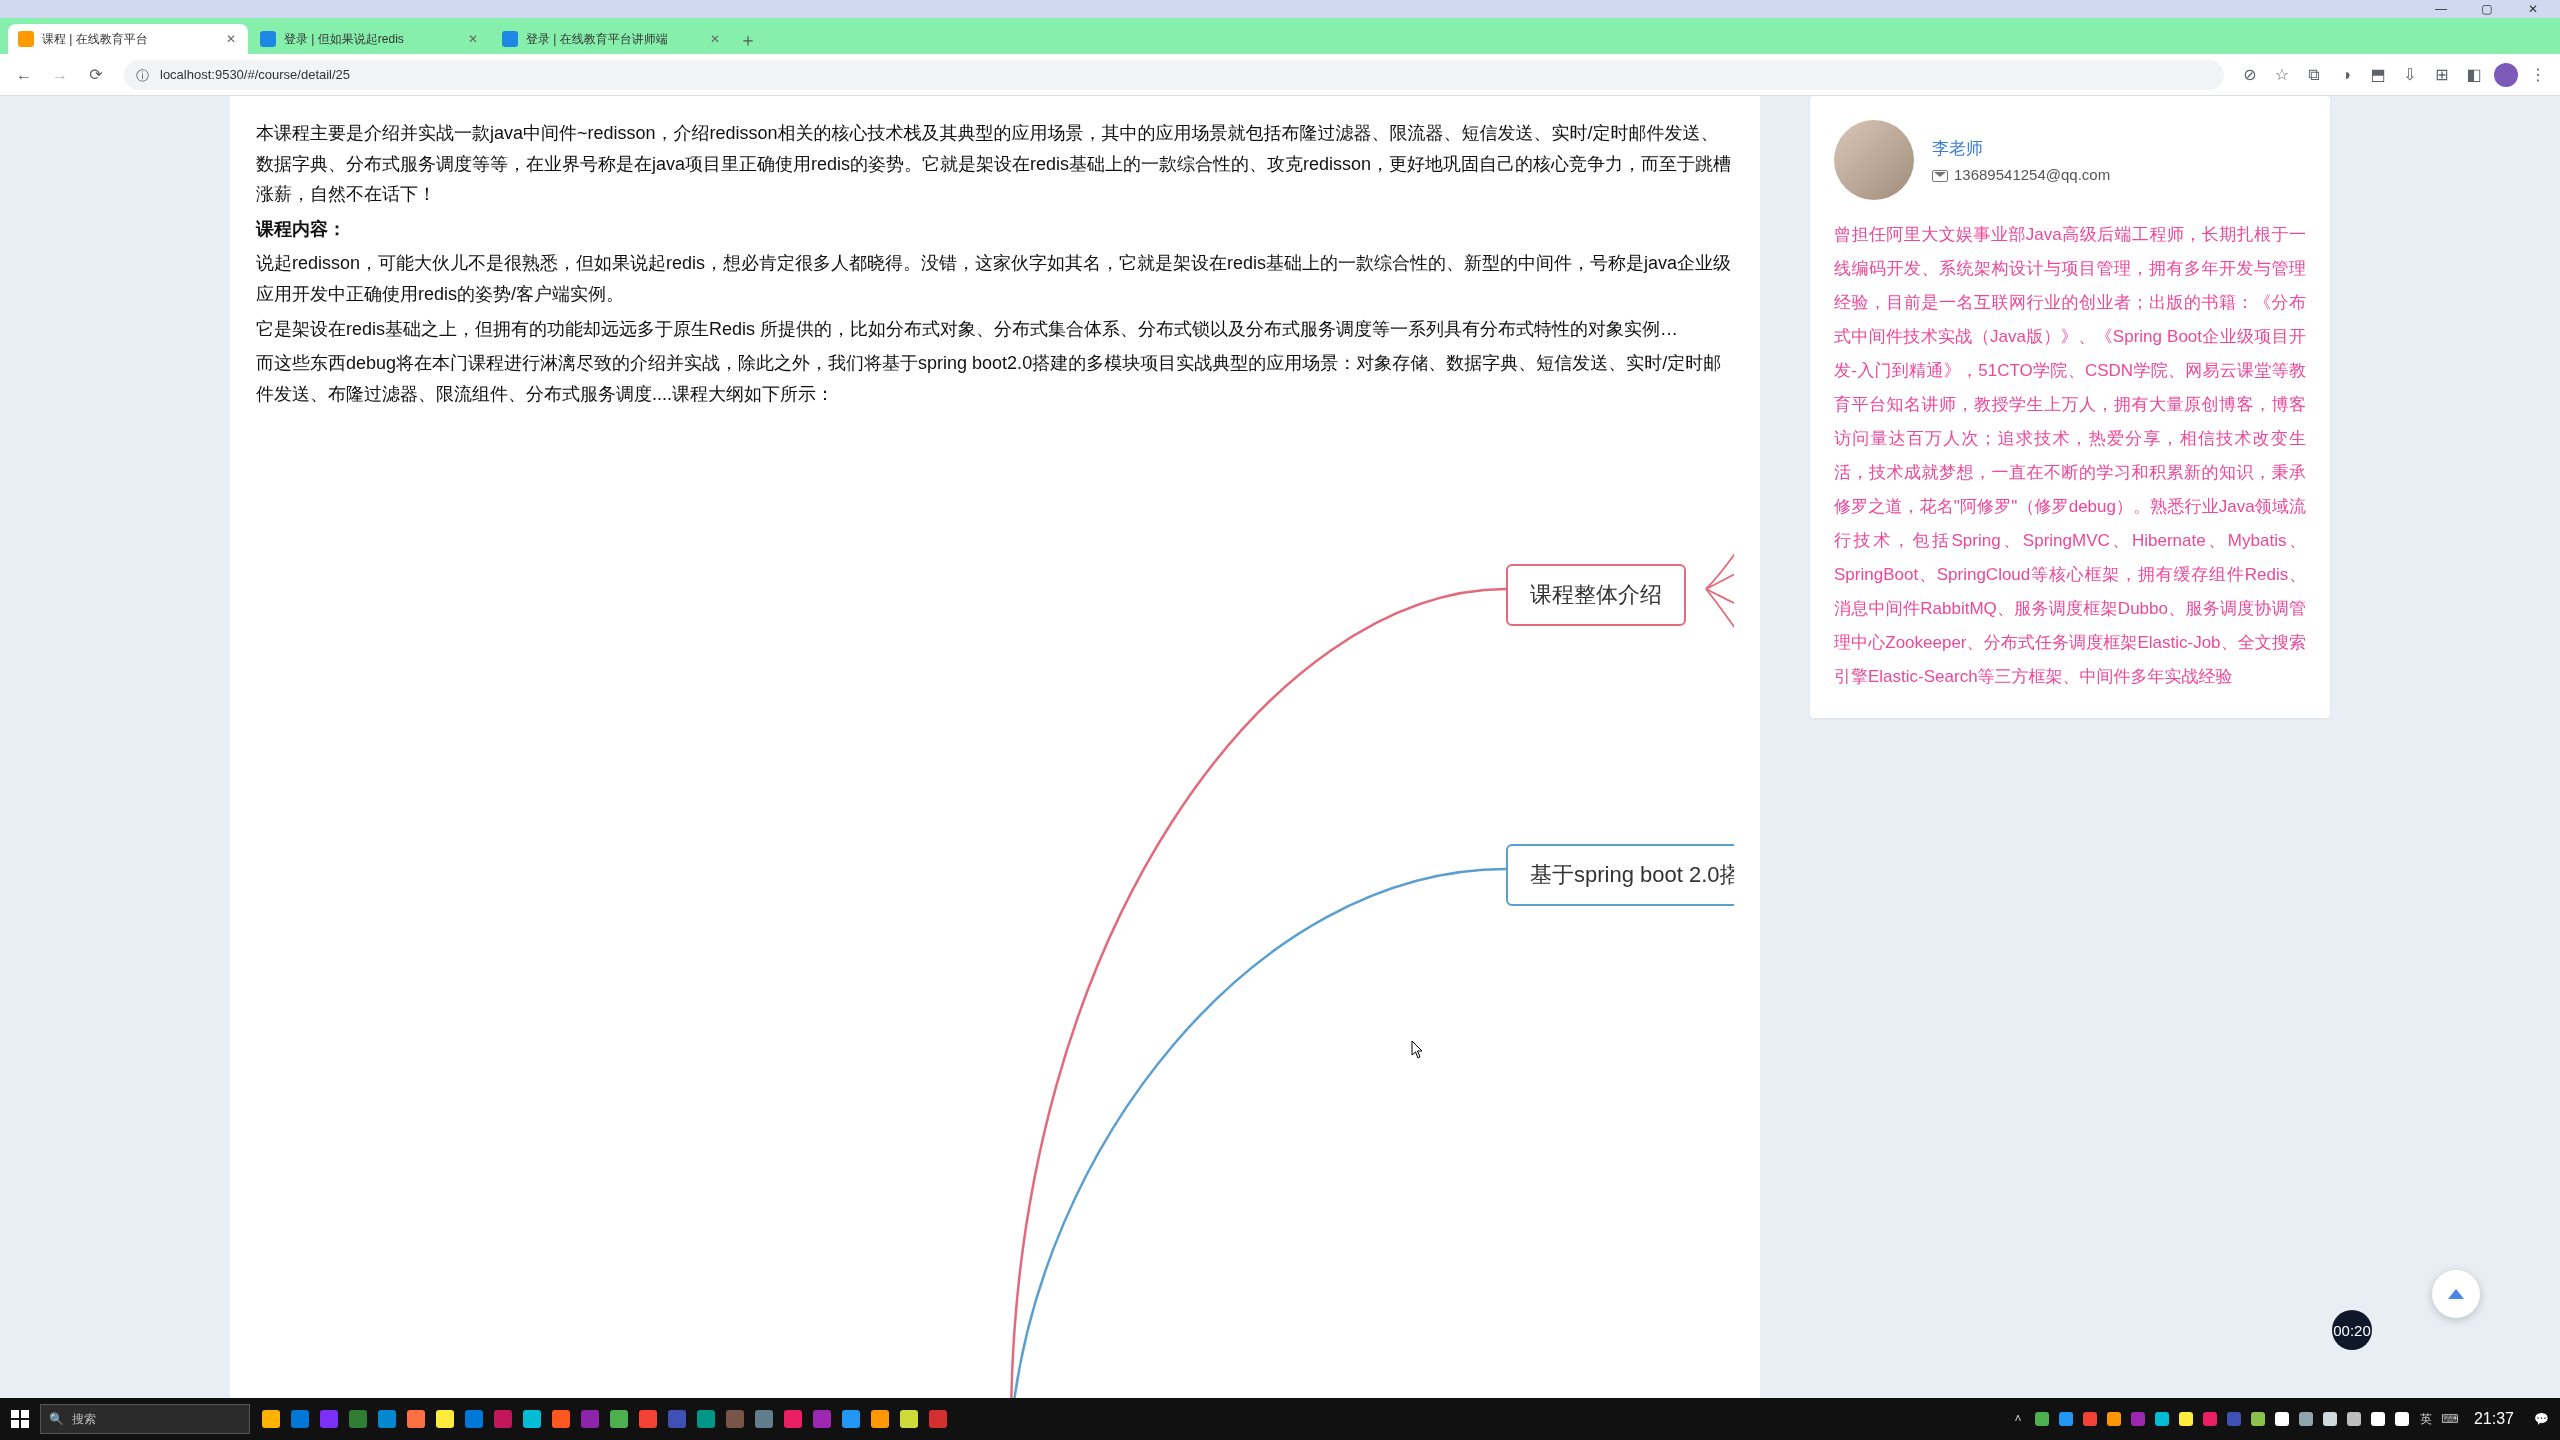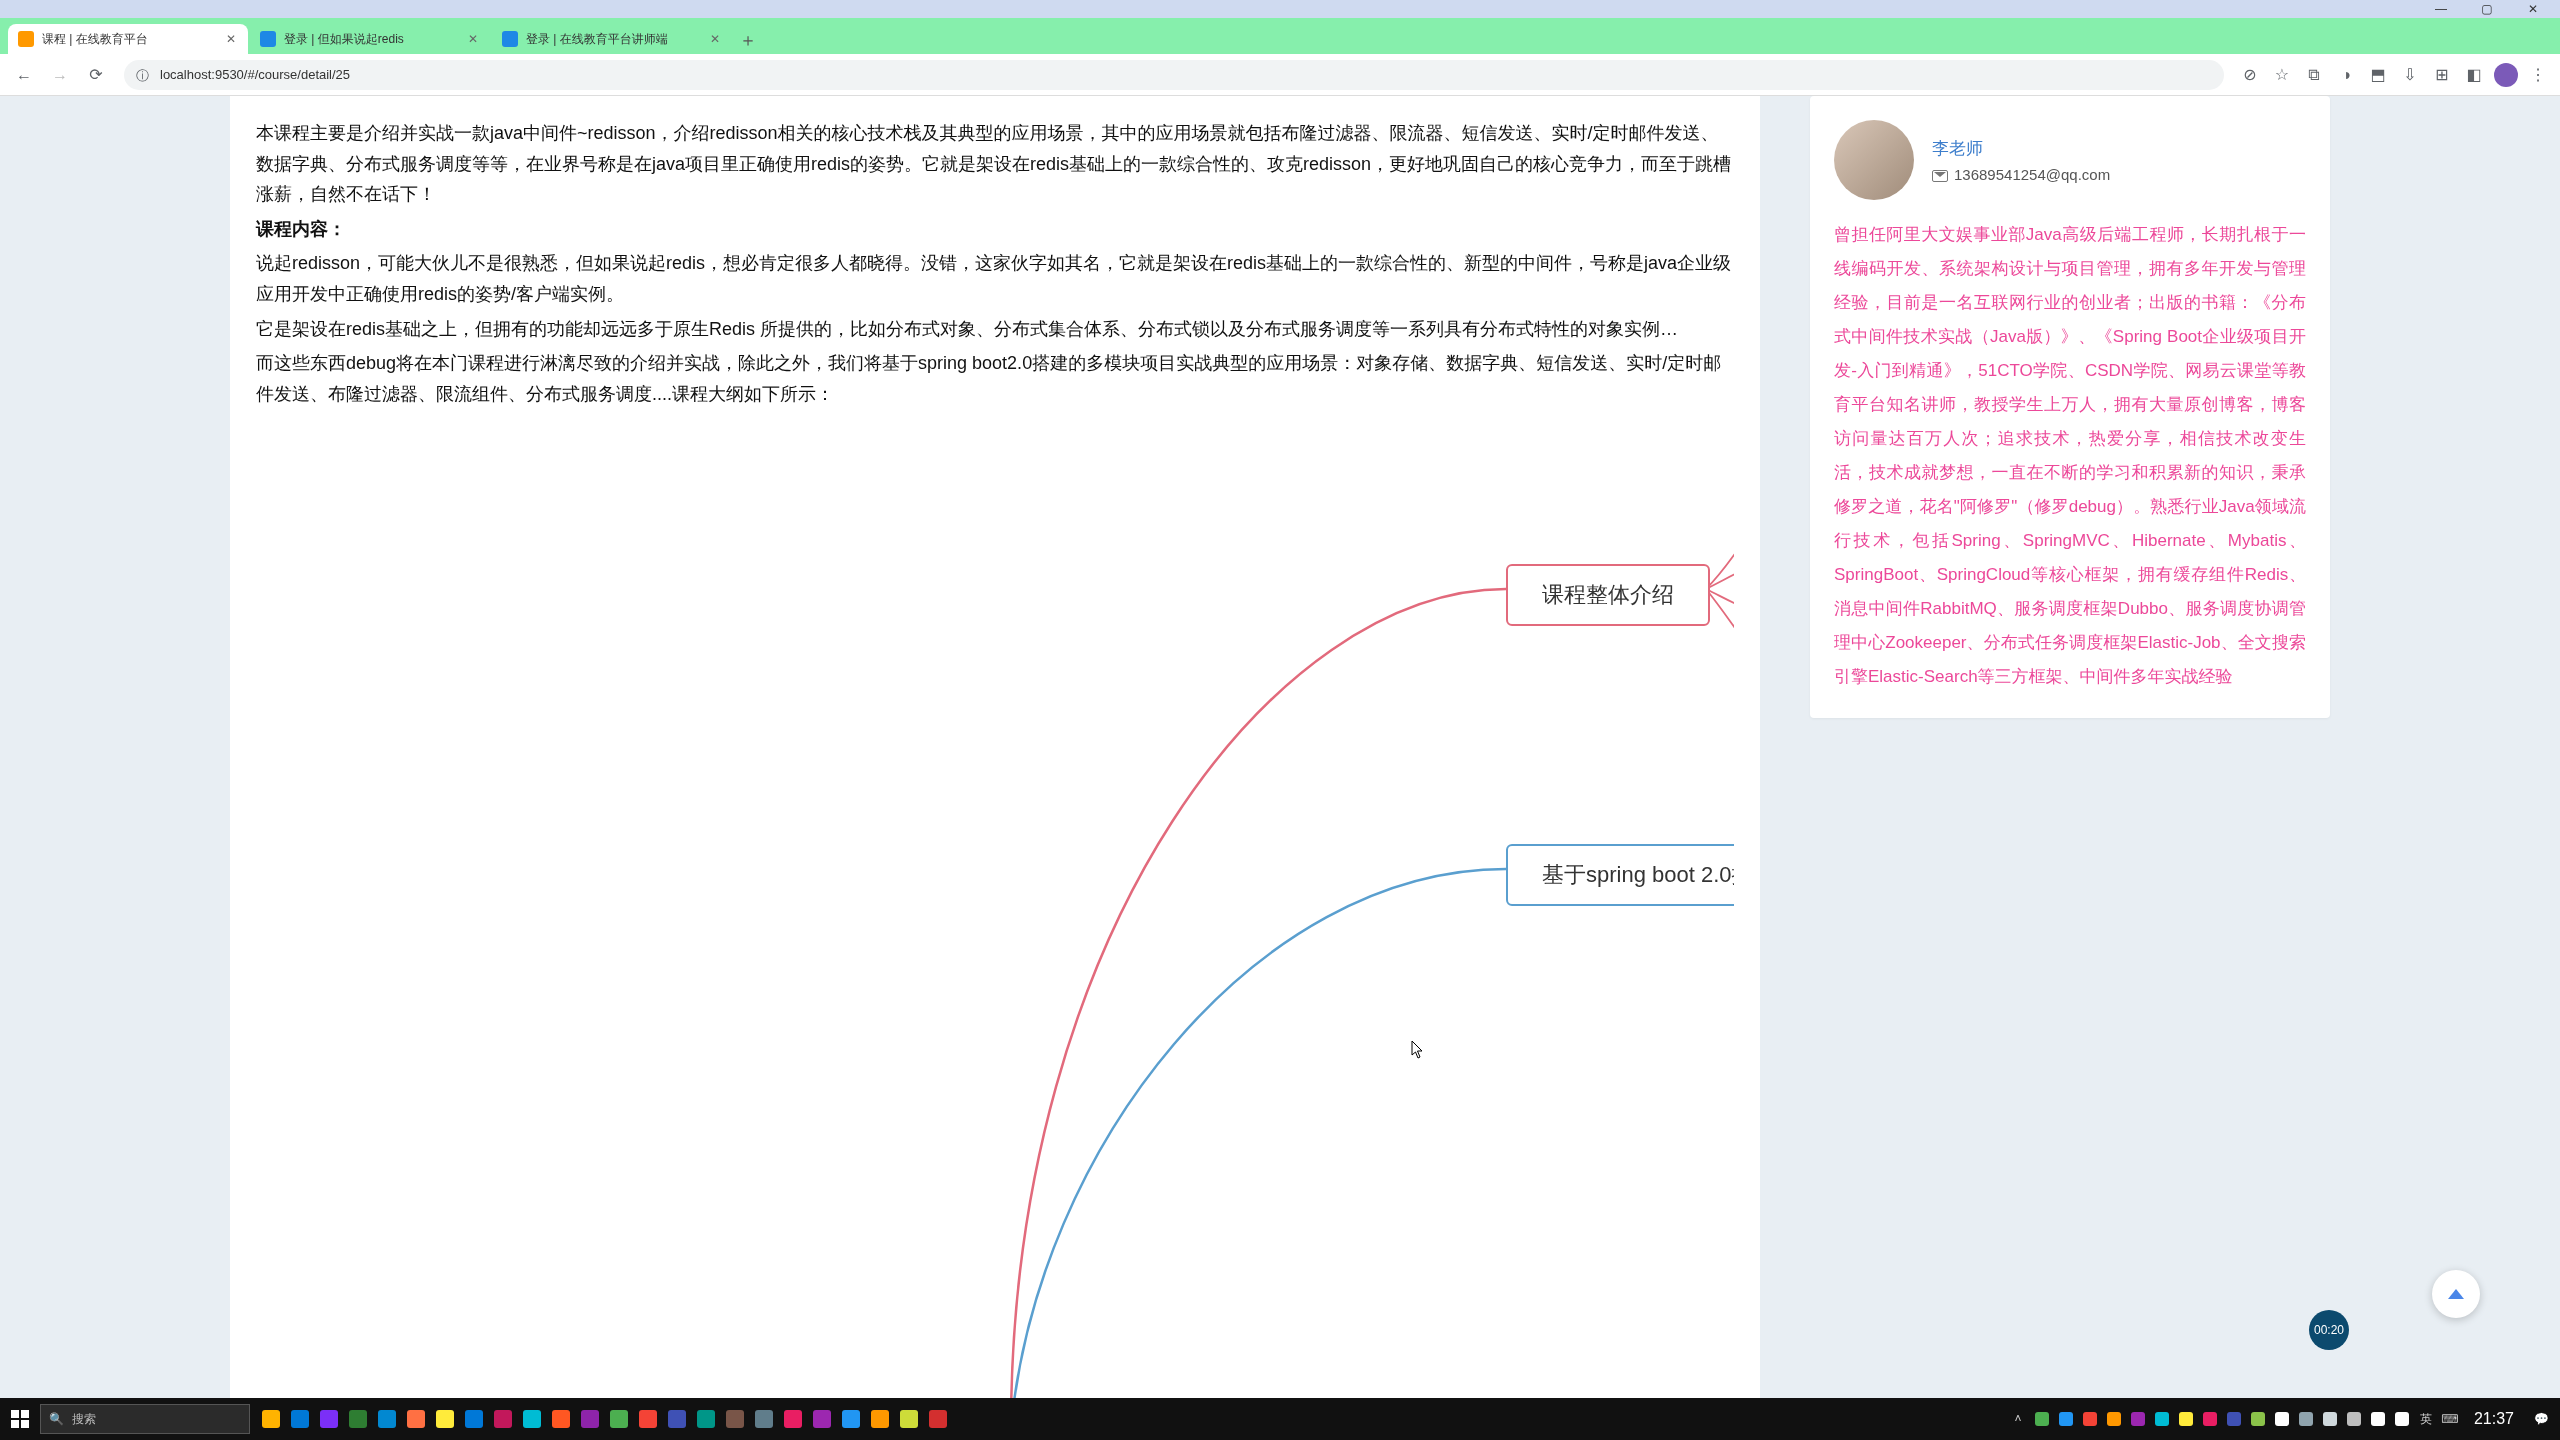--- a/index.html
+++ b/index.html
@@ -27,37 +27,37 @@
 .avatar { width:24px; height:24px; border-radius:50%; background:#7b5ab8; }
 
 
 .viewport { position:absolute; top:96px; left:0; right:0; bottom:42px; background:#e8eef3; overflow:hidden; }
 .page { width:2100px; margin:0 auto; display:flex; gap:50px; padding-top:0; }
 .main-col { flex:1; background:#fff; padding:22px 26px; font-size:18px; color:#111; line-height:1.7; }
 .main-col p { margin-bottom:4px; }
 .main-col .h { font-weight:bold; }
 
 .mindmap { position:relative; height:1050px; margin-top:40px; overflow:hidden; }
-.mm-node { position:absolute; border:2px solid; border-radius:6px; padding:10px 34px; font-size:22px; background:#fff; white-space:nowrap; color:#333; }
+.mm-node { position:absolute; border:2px solid; border-radius:6px; padding:10px 22px; font-size:22px; background:#fff; white-space:nowrap; color:#333; }
 .mm-svg { position:absolute; inset:0; width:100%; height:100%; }
 
 .side-col { width:520px; }
 .teacher-card { background:#fff; border-radius:4px; padding:24px; box-shadow:0 1px 3px rgba(0,0,0,.05); }
 .teacher-head { display:flex; gap:18px; align-items:center; margin-bottom:18px; }
 .teacher-ava { width:80px; height:80px; border-radius:50%; background:linear-gradient(135deg,#d9c7b8,#a08c7a); flex:0 0 80px; }
 .teacher-name { color:#3d7ecc; font-size:17px; margin-bottom:6px; }
 .teacher-mail { color:#555; font-size:15px; }
 .mailico { display:inline-block; width:16px; height:12px; border:1px solid #777; border-radius:2px; margin-right:6px; position:relative; vertical-align:middle; }
 .mailico:after { content:""; position:absolute; left:1px; top:1px; width:0; height:0; border-left:6px solid transparent; border-right:6px solid transparent; border-top:5px solid #777; }
 .teacher-bio { font-size:17px; color:#ec4899; line-height:2.0; text-align:justify; }
 
 
 .scrolltop { position:absolute; right:80px; bottom:80px; width:48px; height:48px; border-radius:50%; background:#fff; box-shadow:0 2px 8px rgba(0,0,0,.2); display:flex; align-items:center; justify-content:center; cursor:pointer; }
 .scrolltop:after { content:""; width:0; height:0; border-left:8px solid transparent; border-right:8px solid transparent; border-bottom:10px solid #4a86e8; }
-.bubble { position:absolute; right:211px; bottom:48px; width:40px; height:40px; border-radius:50%; background:#0c4a6e; color:#fff; font-size:12px; display:flex; align-items:center; justify-content:center; cursor:pointer; }
+.bubble { position:absolute; right:188px; bottom:48px; width:40px; height:40px; border-radius:50%; background:#0f172a; color:#fff; font-size:15px; display:flex; align-items:center; justify-content:center; cursor:pointer; }
 
 
 .taskbar { position:absolute; left:0; right:0; bottom:0; height:42px; background:#111; display:flex; align-items:center; color:#fff; font-size:12px; }
 .startbtn { width:40px; height:42px; display:flex; align-items:center; justify-content:center; cursor:pointer; }
 .startbtn svg { width:18px; height:18px; }
 .searchbox { width:210px; height:30px; background:#2b2b2b; border:1px solid #555; display:flex; align-items:center; padding:0 8px; gap:8px; color:#bbb; margin-right:8px; }
 .tb-icons { display:flex; align-items:center; gap:3px; }
 .tb-ico { width:26px; height:30px; display:flex; align-items:center; justify-content:center; cursor:pointer; border-radius:2px; }
 .tb-ico .sq { width:18px; height:18px; border-radius:3px; }
 .tb-spacer { flex:1; }

